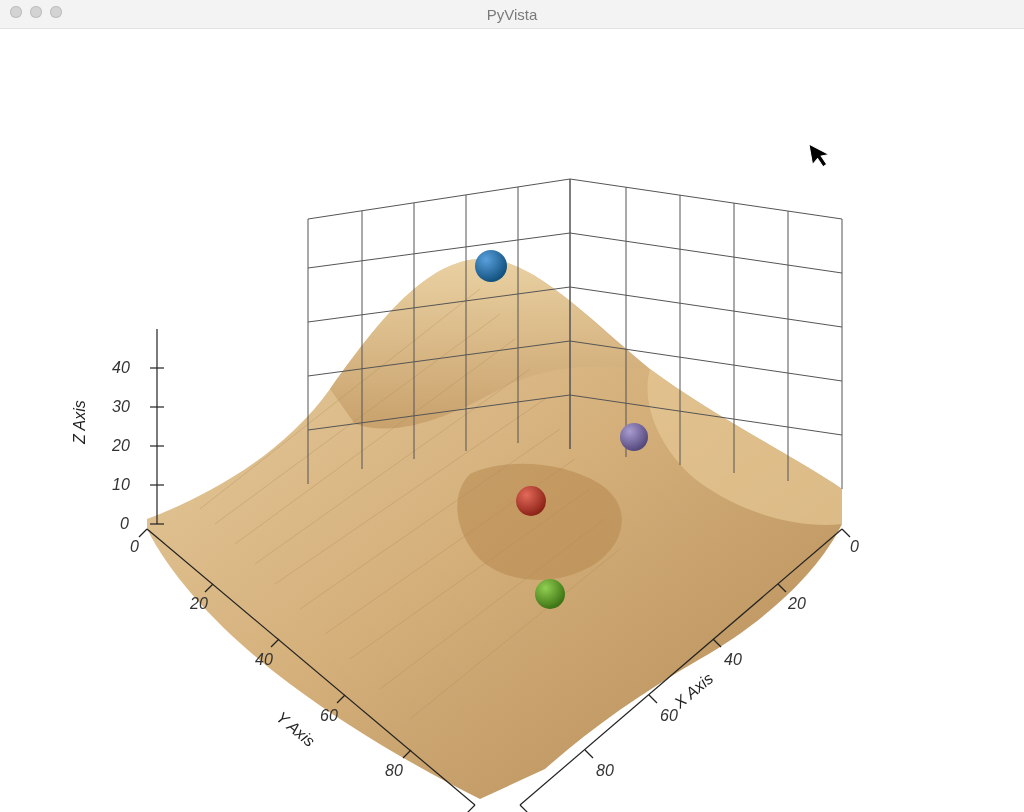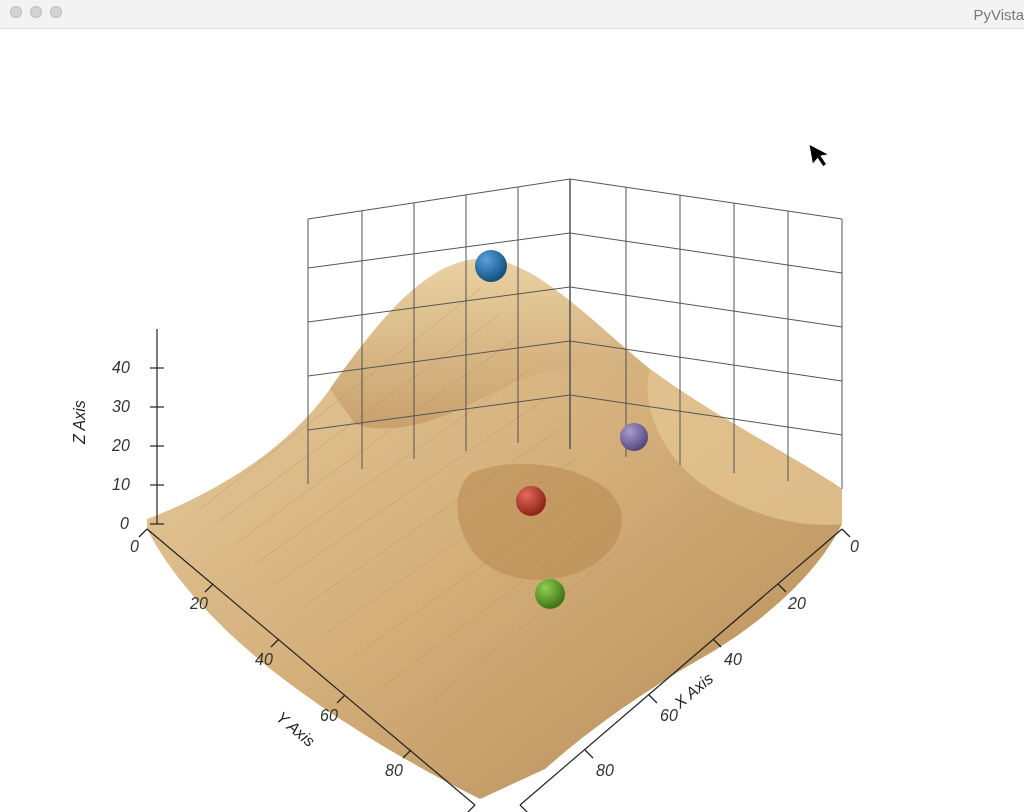--- a/index.html
+++ b/index.html
@@ -29,21 +29,21 @@
   }
   .tl-dot {
     width: 12px;
     height: 12px;
     border-radius: 50%;
     background: #d3d3d3;
     box-shadow: inset 0 0 0 1px #bfbfbf;
   }
   .tl-title {
     flex: 1;
-    text-align: right;
+    text-align: center;
     font-size: 15px;
     color: #7a7a7a;
     font-weight: 400;
   }
   .canvas-wrap {
     position: relative;
     width: 1024px;
     height: 784px;
     background: #ffffff;
   }

